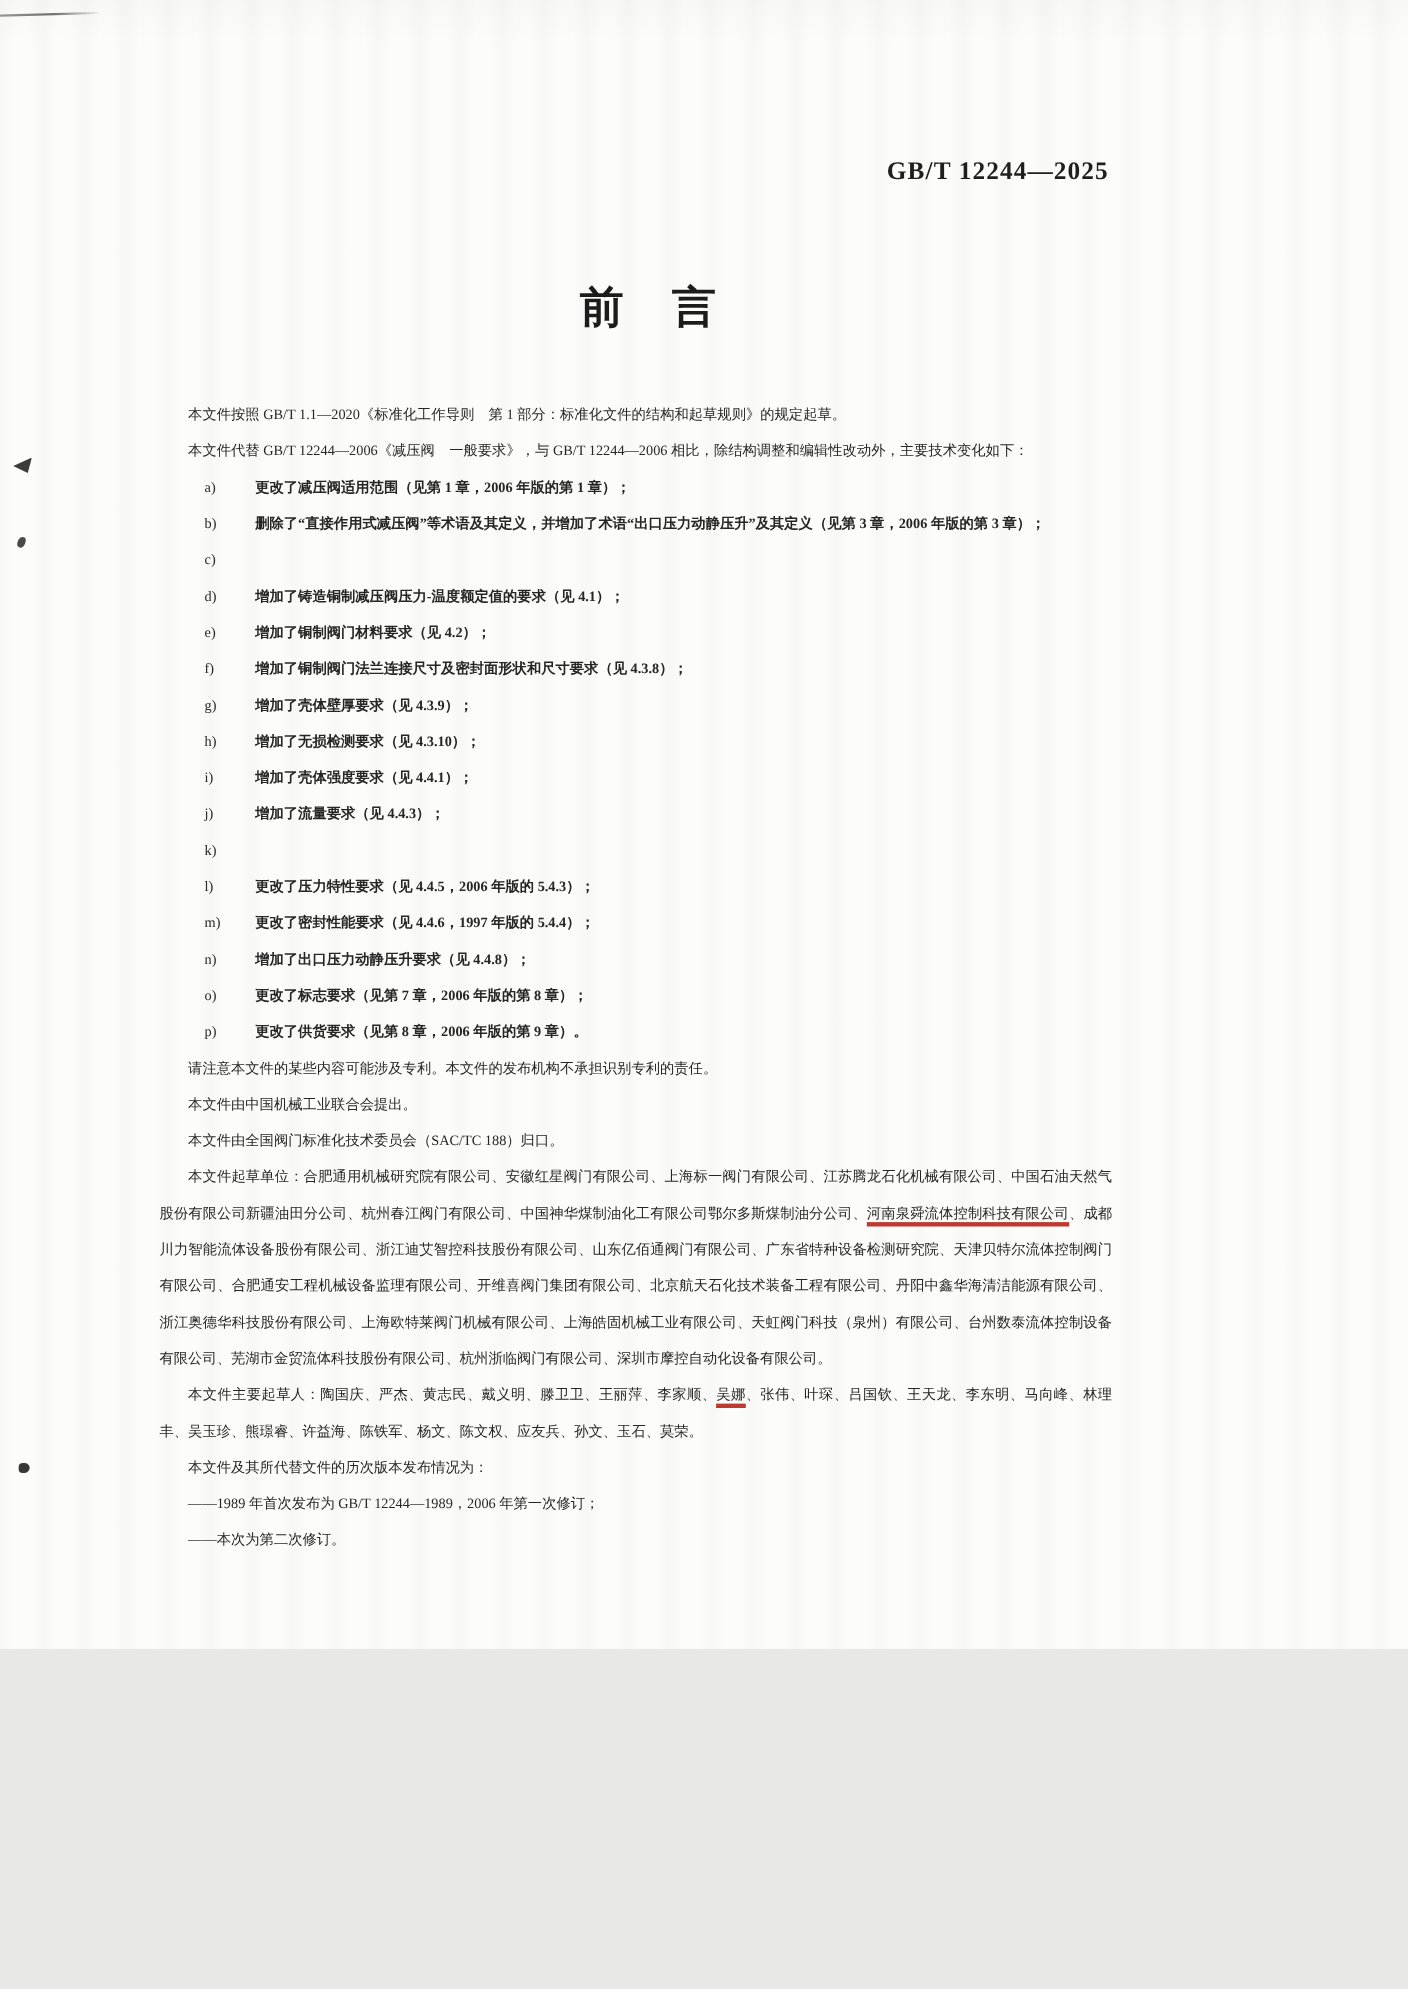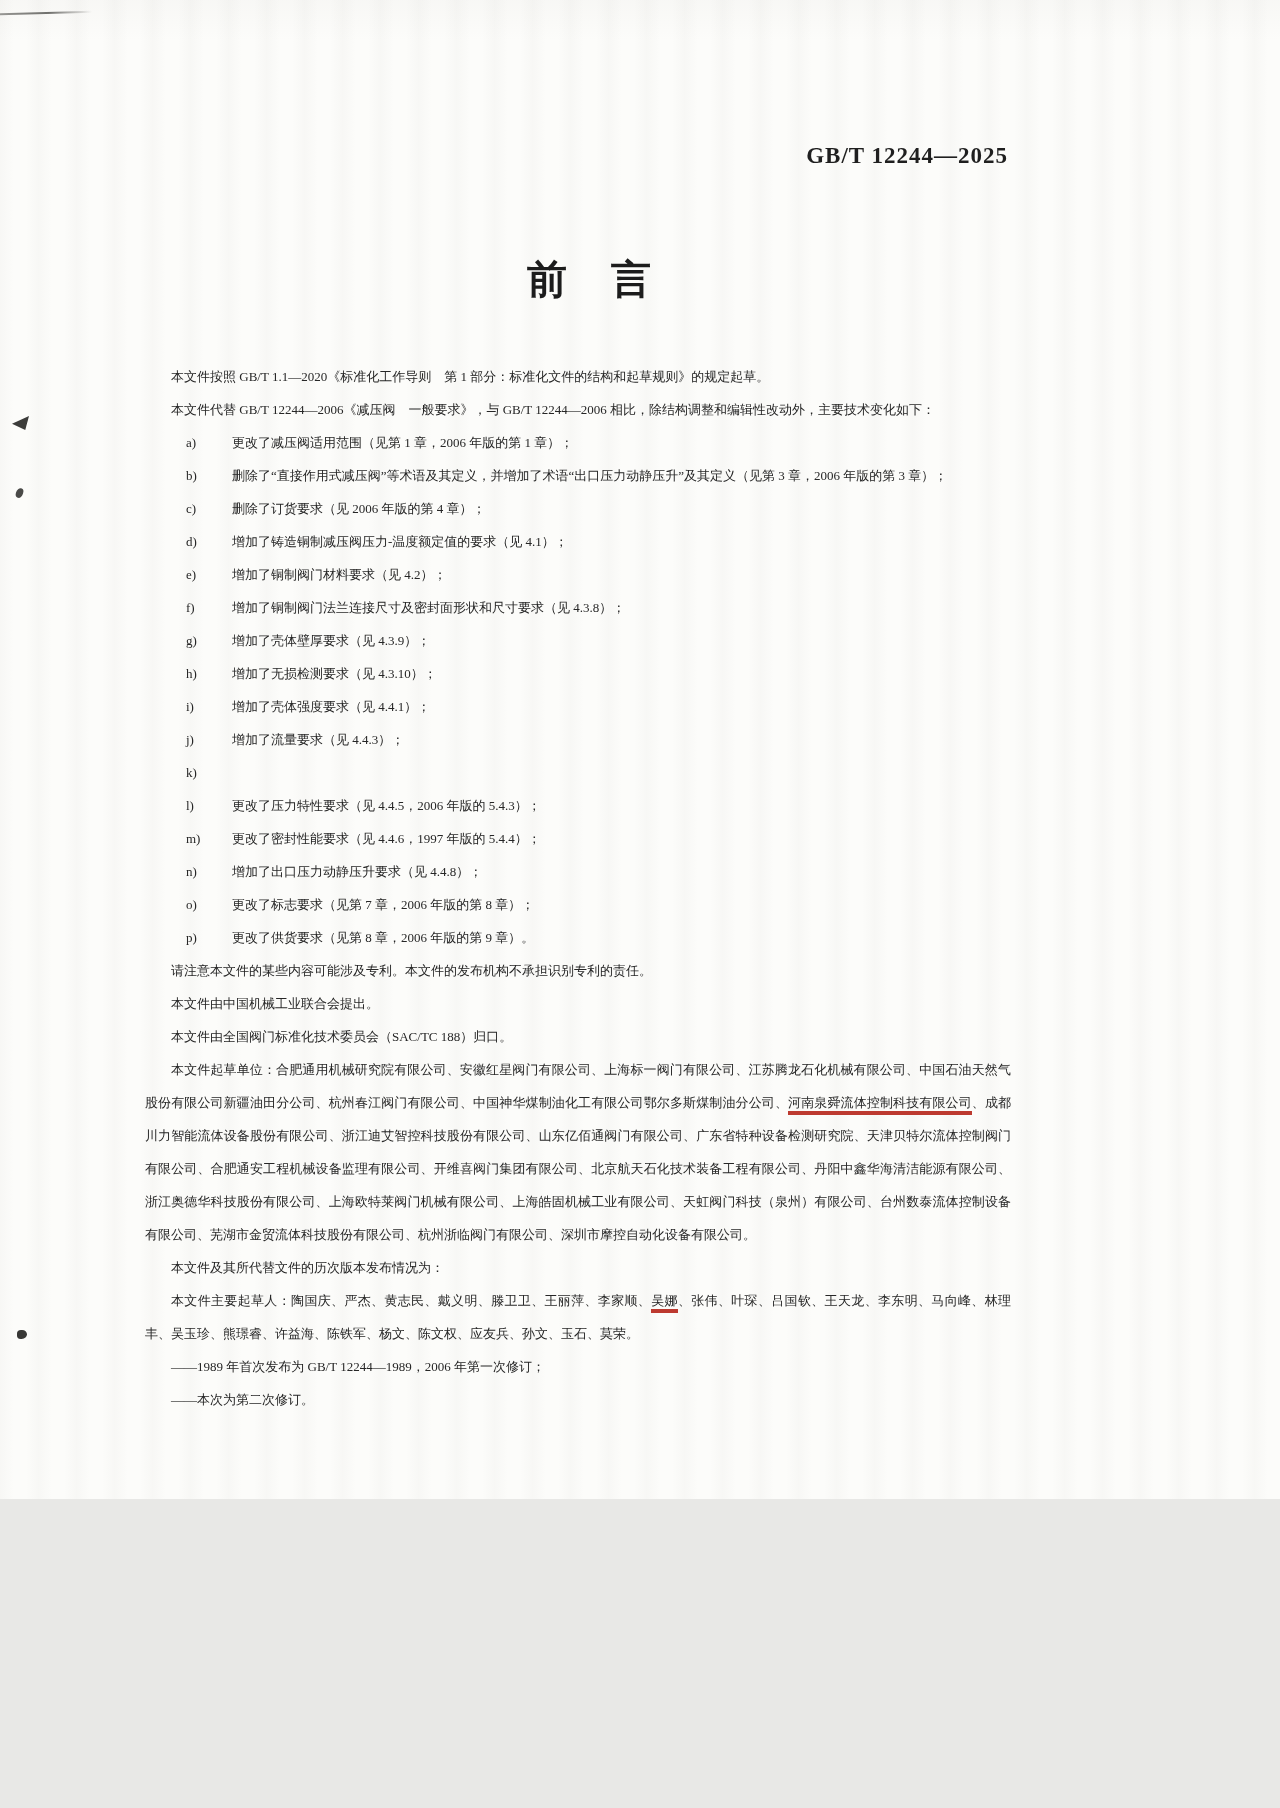--- a/index.html
+++ b/index.html
@@ -48,21 +48,21 @@
   .body-col{
     position:absolute;top:360px;left:145px;width:866px;
     font-size:13px;line-height:33px;
     text-align:justify;text-justify:inter-ideograph;
   }
   .body-col p{margin:0;}
   .indent{text-indent:2em;}
   .change-list{margin:0;}
   .change-item{display:flex;padding-left:41px;}
   .change-letter{flex:0 0 46px;}
-  .change-text{flex:1 1 auto;text-align:justify;}
+  .change-text{flex:1 1 auto;text-align:justify;font-weight:bold;}
   .red-underline{
     border-bottom:4px solid #bd3a30;
     padding-bottom:1px;
   }
   .page-number{
     position:absolute;top:1670px;right:148px;
     font-size:19px;color:#2b2b2b;font-weight:700;
   }
 </style>
 </head>
@@ -88,21 +88,20 @@
       <div class="change-item">
           <span class="change-letter">a)</span>
           <span class="change-text">更改了减压阀适用范围（见第 1 章，2006 年版的第 1 章）；</span>
         </div>
       <div class="change-item">
           <span class="change-letter">b)</span>
           <span class="change-text">删除了“直接作用式减压阀”等术语及其定义，并增加了术语“出口压力动静压升”及其定义（见第 3 章，2006 年版的第 3 章）；</span>
         </div>
       <div class="change-item">
           <span class="change-letter">c)</span>
-          <span class="change-text">删除了订货要求（见 2006 年版的第 4 章）；</span>
         </div>
       <div class="change-item">
           <span class="change-letter">d)</span>
           <span class="change-text">增加了铸造铜制减压阀压力-温度额定值的要求（见 4.1）；</span>
         </div>
       <div class="change-item">
           <span class="change-letter">e)</span>
           <span class="change-text">增加了铜制阀门材料要求（见 4.2）；</span>
         </div>
       <div class="change-item">
@@ -149,23 +148,23 @@
           <span class="change-text">更改了供货要求（见第 8 章，2006 年版的第 9 章）。</span>
         </div>
     </div>
 
     <p class="indent">请注意本文件的某些内容可能涉及专利。本文件的发布机构不承担识别专利的责任。</p>
     <p class="indent">本文件由中国机械工业联合会提出。</p>
     <p class="indent">本文件由全国阀门标准化技术委员会（SAC/TC 188）归口。</p>
 
     <p class="indent"><span>本文件起草单位：合肥通用机械研究院有限公司、安徽红星阀门有限公司、上海标一阀门有限公司、江苏腾龙石化机械有限公司、中国石油天然气股份有限公司新疆油田分公司、杭州春江阀门有限公司、中国神华煤制油化工有限公司鄂尔多斯煤制油分公司、</span><span class="red-underline">河南泉舜流体控制科技有限公司</span><span>、成都川力智能流体设备股份有限公司、浙江迪艾智控科技股份有限公司、山东亿佰通阀门有限公司、广东省特种设备检测研究院、天津贝特尔流体控制阀门有限公司、合肥通安工程机械设备监理有限公司、开维喜阀门集团有限公司、北京航天石化技术装备工程有限公司、丹阳中鑫华海清洁能源有限公司、浙江奥德华科技股份有限公司、上海欧特莱阀门机械有限公司、上海皓固机械工业有限公司、天虹阀门科技（泉州）有限公司、台州数泰流体控制设备有限公司、芜湖市金贸流体科技股份有限公司、杭州浙临阀门有限公司、深圳市摩控自动化设备有限公司。</span></p>
 
+    <p class="indent"><span>本文件主要起草人：陶国庆、严杰、黄志民、戴义明、滕卫卫、王丽萍、李家顺、</span><span class="red-underline">吴娜</span><span>、张伟、叶琛、吕国钦、王天龙、李东明、马向峰、林理丰、吴玉珍、熊璟睿、许益海、陈铁军、杨文、陈文权、应友兵、孙文、玉石、莫荣。</span></p>
+
     <p class="indent">本文件及其所代替文件的历次版本发布情况为：</p>
-
-    <p class="indent"><span>本文件主要起草人：陶国庆、严杰、黄志民、戴义明、滕卫卫、王丽萍、李家顺、</span><span class="red-underline">吴娜</span><span>、张伟、叶琛、吕国钦、王天龙、李东明、马向峰、林理丰、吴玉珍、熊璟睿、许益海、陈铁军、杨文、陈文权、应友兵、孙文、玉石、莫荣。</span></p>
     <p class="indent">——1989 年首次发布为 GB/T 12244—1989，2006 年第一次修订；</p>
     <p class="indent">——本次为第二次修订。</p>
 
   </div>
 
   <div class="page-number">Ⅲ</div>
 
 </div>
 
 </body></html>

